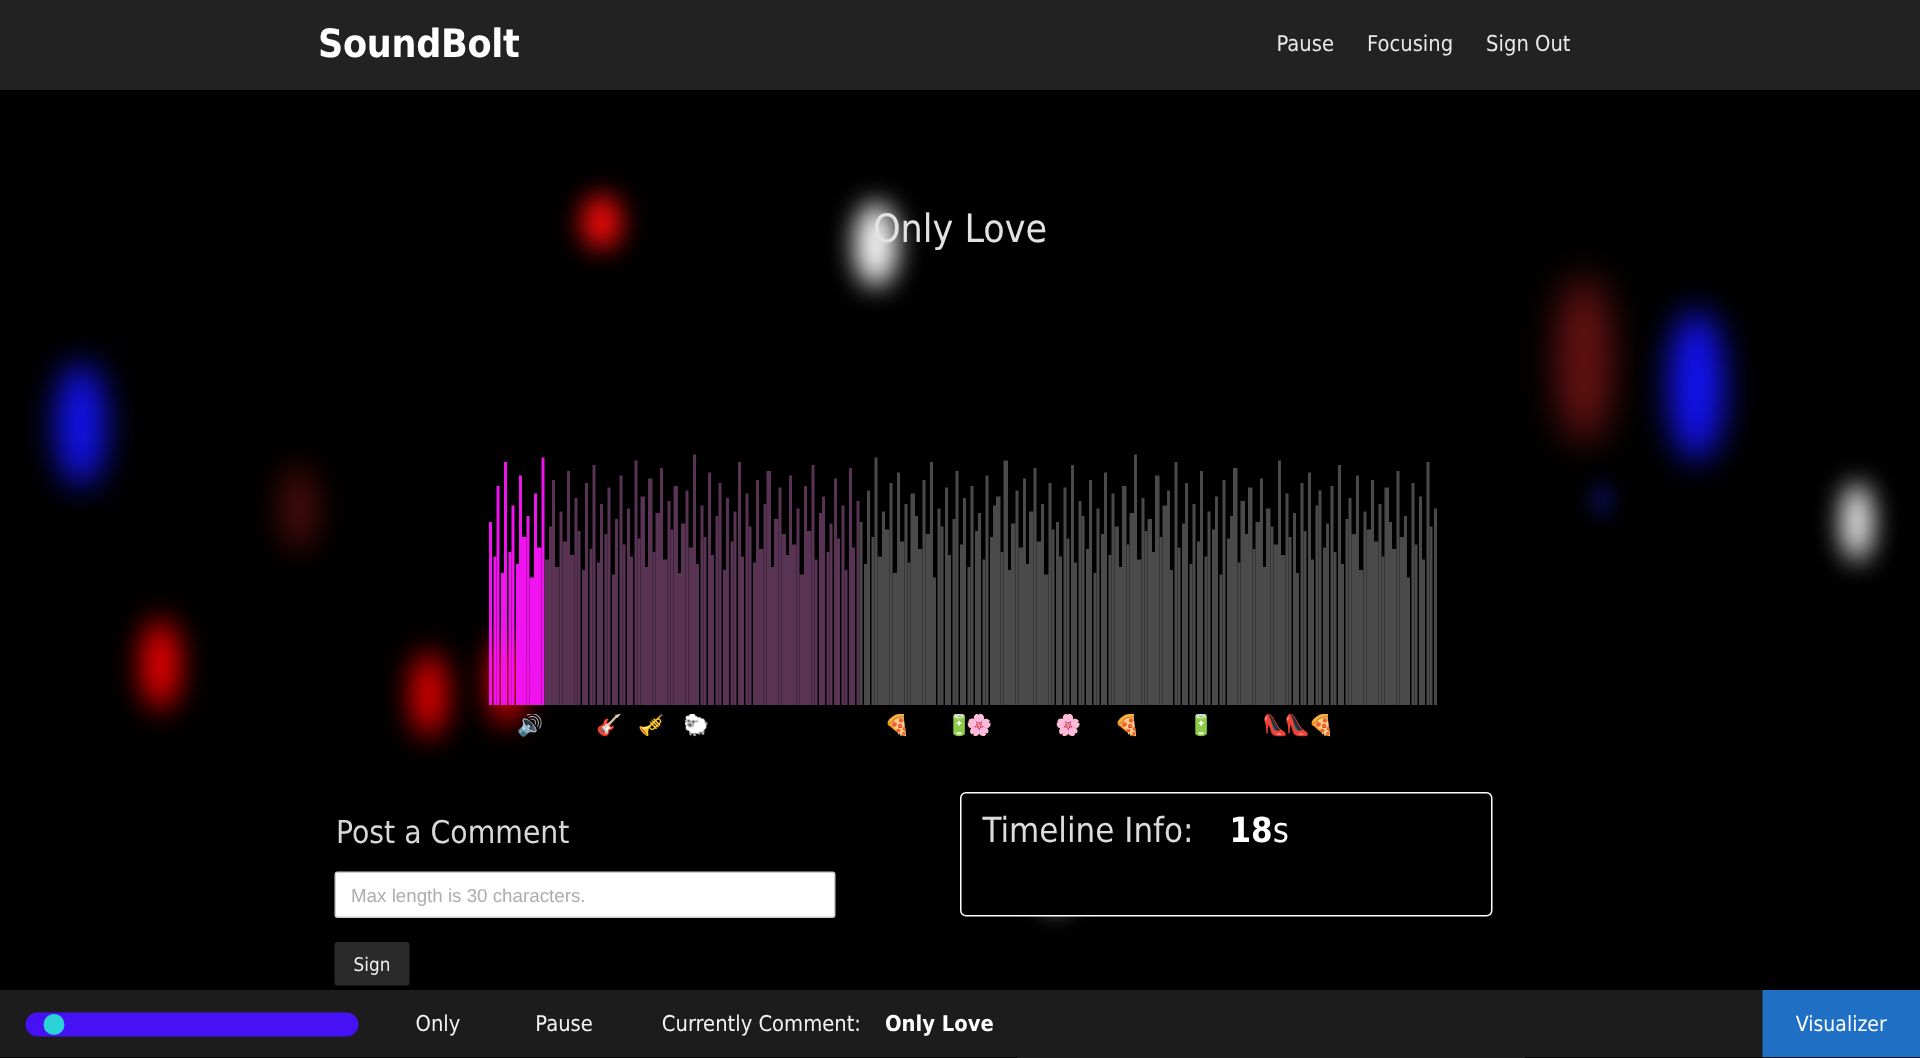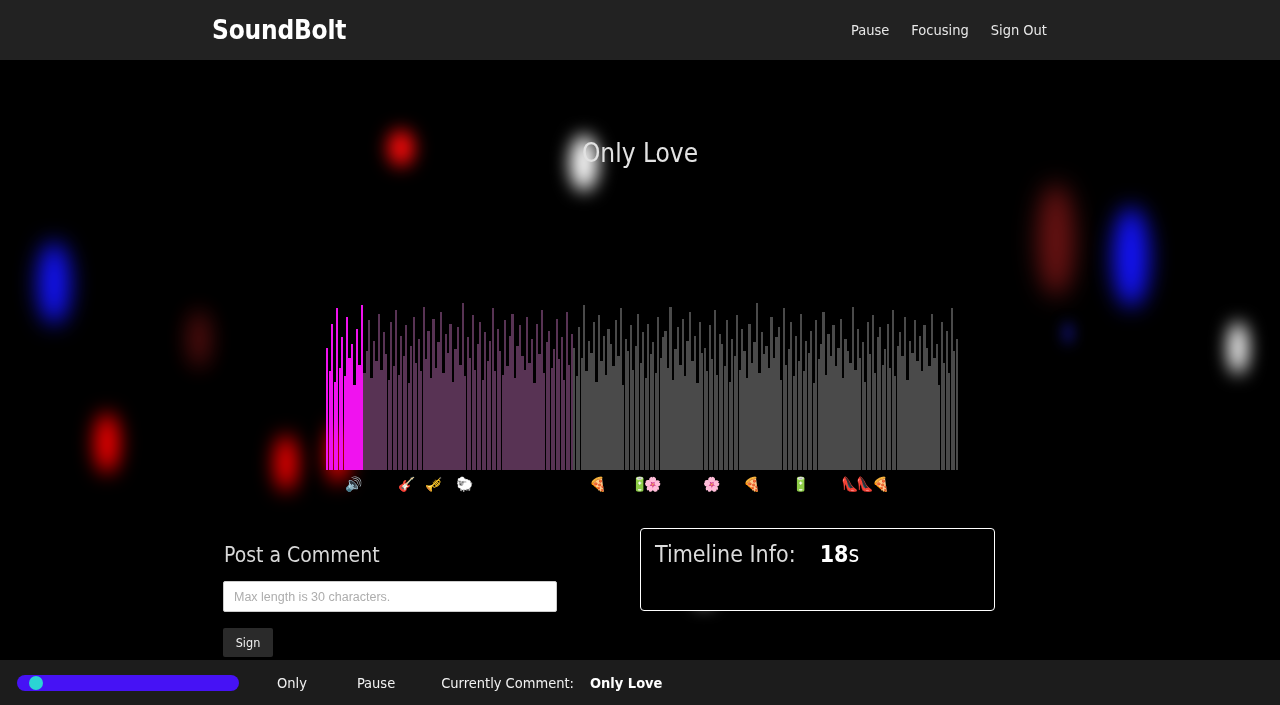--- a/index.html
+++ b/index.html
@@ -569,15 +569,16 @@
   </div>
 
   <div class="player">
     <div class="slider" id="slider" style="background: rgb(70, 18, 245);">
       <div class="slider-thumb" id="slider-thumb" style="background: rgb(43, 212, 212); left: 12px;"></div>
     </div>
     <button class="pbtn pause">Only</button>
     <button class="pbtn play">Pause</button>
     <span class="np-label">Currently Comment:</span>
     <span class="np-title">Only Love</span>
+    <button class="visualizer-btn">Visualizer</button>
   </div>
 
 </div>
 
 </body></html>

